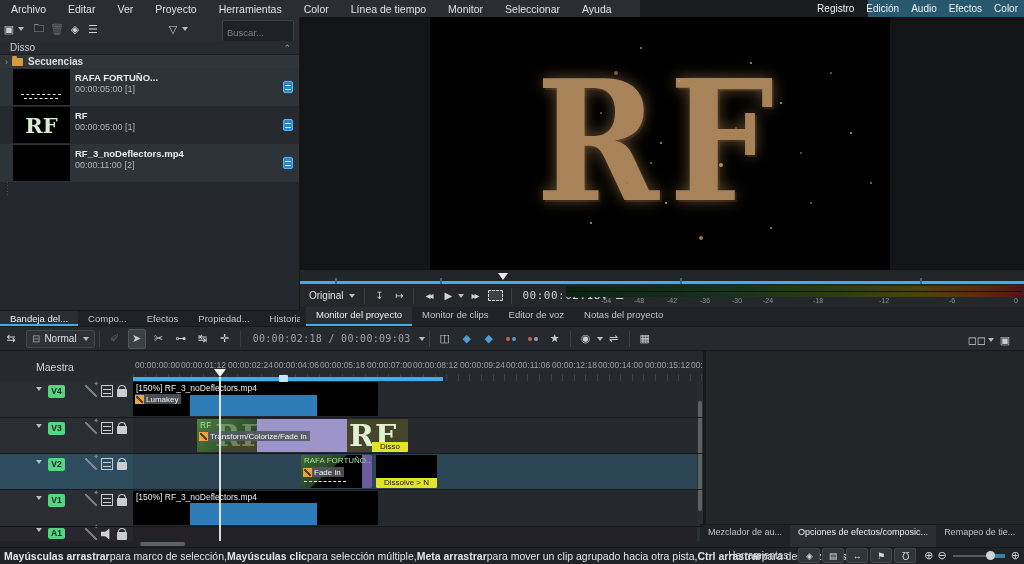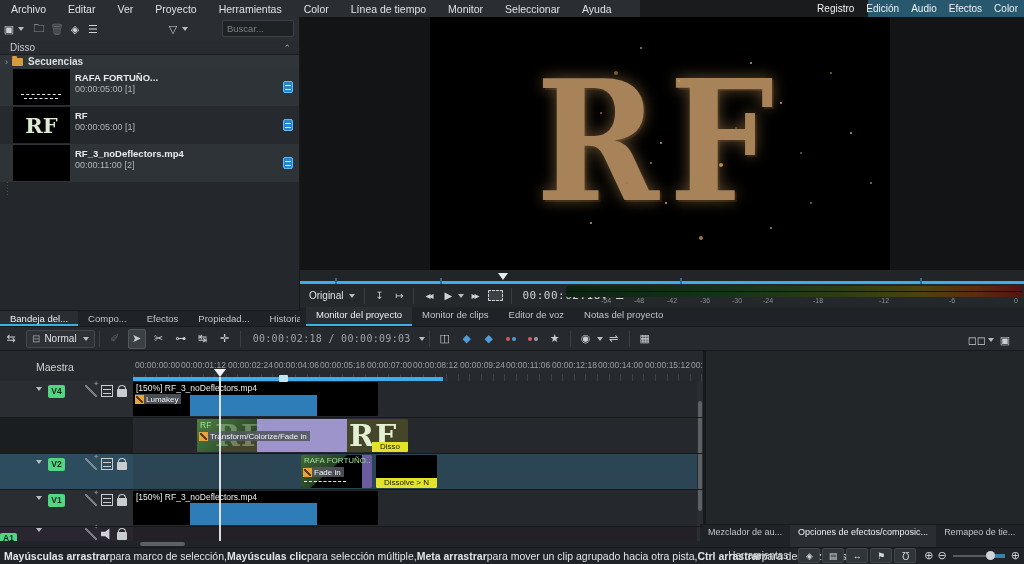--- a/index.html
+++ b/index.html
@@ -18,21 +18,21 @@
   #menubar-dark { left:640px; top:0; width:228px; height:17px; background:#191b1d; }
   #workspaces { left:868px; top:0; width:156px; height:17px; background:#27586d; display:flex; align-items:center; justify-content:flex-end; }
   #workspaces .witem { padding:0 6px; font-size:10px; color:#eef2f4; }
 
   
   #bin { left:0; top:17px; width:300px; height:293px; background:#24282c; border-right:1px solid #17191b; }
   .bin-toolbar { position:absolute; left:0; top:0; width:100%; height:24px; background:#2a2e32; display:flex; align-items:center; }
   .tbtn { width:18px; height:18px; display:flex; align-items:center; justify-content:center; color:#cfd3d6; font-size:11px; }
   .tbtn.off { opacity:.35; }
   .tri { width:0; height:0; border-left:3.5px solid transparent; border-right:3.5px solid transparent; border-top:4.5px solid #b9bdc0; display:inline-block; }
-  .search-box { position:absolute; right:5px; top:3px; width:72px; height:17px; background:#1f2225; border:1px solid #3c4147; border-radius:2px; color:#c8ccd0; font-size:9.5px; padding:4px 4px; font-family:"Liberation Sans",sans-serif; }
+  .search-box { position:absolute; right:5px; top:3px; width:72px; height:17px; background:#1f2225; border:1px solid #3c4147; border-radius:2px; color:#c8ccd0; font-size:9.5px; padding:11px 4px; font-family:"Liberation Sans",sans-serif; }
   .search-box::placeholder { color:#7b8085; }
   .bin-header { position:absolute; left:0; top:24px; width:100%; height:14px; background:#282c30; border-bottom:1px solid #1b1e20; font-size:10px; color:#c9cccf; line-height:14px; padding-left:10px; }
   .bin-header .caret { position:absolute; right:8px; top:0; color:#9aa0a5; font-size:9px; }
   .folder-row { position:absolute; left:0; top:38px; width:100%; height:13px; background:#30353a; display:flex; align-items:center; font-size:10px; }
   .expander { color:#9aa0a5; font-size:9px; margin:0 4px 0 5px; }
   .folder-ic { width:11px; height:8px; background:#d89a3c; border-radius:1px; position:relative; margin-right:5px; }
   .folder-ic::before { content:""; position:absolute; left:0; top:-2px; width:5px; height:2px; background:#d89a3c; border-radius:1px 1px 0 0; }
   .bin-item { position:absolute; left:0; width:100%; height:38px; }
   .bin-item.alt { background:#2e3338; }
   .bin-item.base { background:#262a2e; }
@@ -101,21 +101,21 @@
   #playhead-tri { position:absolute; left:214px; top:369px; width:0; height:0; border-left:6px solid transparent; border-right:6px solid transparent; border-top:8px solid #f0f2f3; z-index:40; }
   #playhead-line { position:absolute; left:219px; top:377px; width:2px; height:164px; background:rgba(238,240,242,.9); z-index:40; }
 
   
   #tracks { left:0; top:381px; width:703px; height:160px; }
   .trow { position:absolute; left:0; width:703px; }
   .thead { position:absolute; left:0; top:0; width:133px; height:100%; background:#2a2e33; display:flex; align-items:flex-start; }
   .tlane { position:absolute; left:133px; top:0; right:0; height:100%; background:#25282c; }
   .trow.sel .thead { background:#2d4c5d; }
   .trow.sel .tlane { background:#2b4554; }
-  .trow.audio .thead { background:#2a2630;flex-direction:column; }
+  .trow.audio .thead { background:#2a2630; }
   .trow.audio .tlane { background:#242027; }
   .tsep { position:absolute; left:0; width:703px; height:1px; background:#17191b; z-index:5; }
   .h-chevron { margin:6px 6px 0 36px; }
   .tbadge { margin-top:4px; width:17px; height:13px; background:#52d684; color:#15241a; font-size:8.5px; font-weight:bold; border-radius:2px; text-align:center; line-height:13px; }
   .h-icons { position:absolute; right:6px; top:4px; display:flex; align-items:center; gap:4px; }
   .ic { width:12px; height:12px; position:relative; }
   .ic-wand { background:linear-gradient(45deg,transparent 44%,#aeb3b7 44%,#aeb3b7 58%,transparent 58%); opacity:.6; }
   .ic-wand::after { content:"✦"; position:absolute; right:-2px; top:-5px; font-size:7px; color:#aeb3b7; }
   .ic-film { border:1px solid #c9cdd0; }
   .ic-film::before { content:""; position:absolute; left:1px; right:1px; top:3px; height:1px; background:#c9cdd0; box-shadow:0 4px 0 #c9cdd0; }
@@ -402,20 +402,29 @@
           <span class="fx-chip">
               <span class="fx-ic"></span>
               <span>Lumakey</span>
             </span>
         </div>
       </div>
     </div>
     <div class="tsep" style="top:36px"></div>
 
     <div class="trow" style="top:37px;height:35px">
+      <div class="thead">
+        <span class="tri h-chevron"></span>
+        <span class="tbadge">V3</span>
+        <span class="h-icons">
+          <span class="ic ic-wand"></span>
+          <span class="ic ic-film"></span>
+          <span class="ic ic-lock"></span>
+        </span>
+      </div>
       <div class="tlane">
         <div class="clip" id="clip-v3" style="left:64px;top:1px;width:211px;height:33px">
           <div class="v3-greenwedge"></div>
           <span class="rf-art dimmed">RF</span>
           <div class="v3-lav"></div>
           <span class="rf-art bright">RF</span>
           <span class="clip-name name-green">RF</span>
           <span class="fx-chip">
               <span class="fx-ic"></span>
               <span>Transform/Colorize/Fade in</span>

